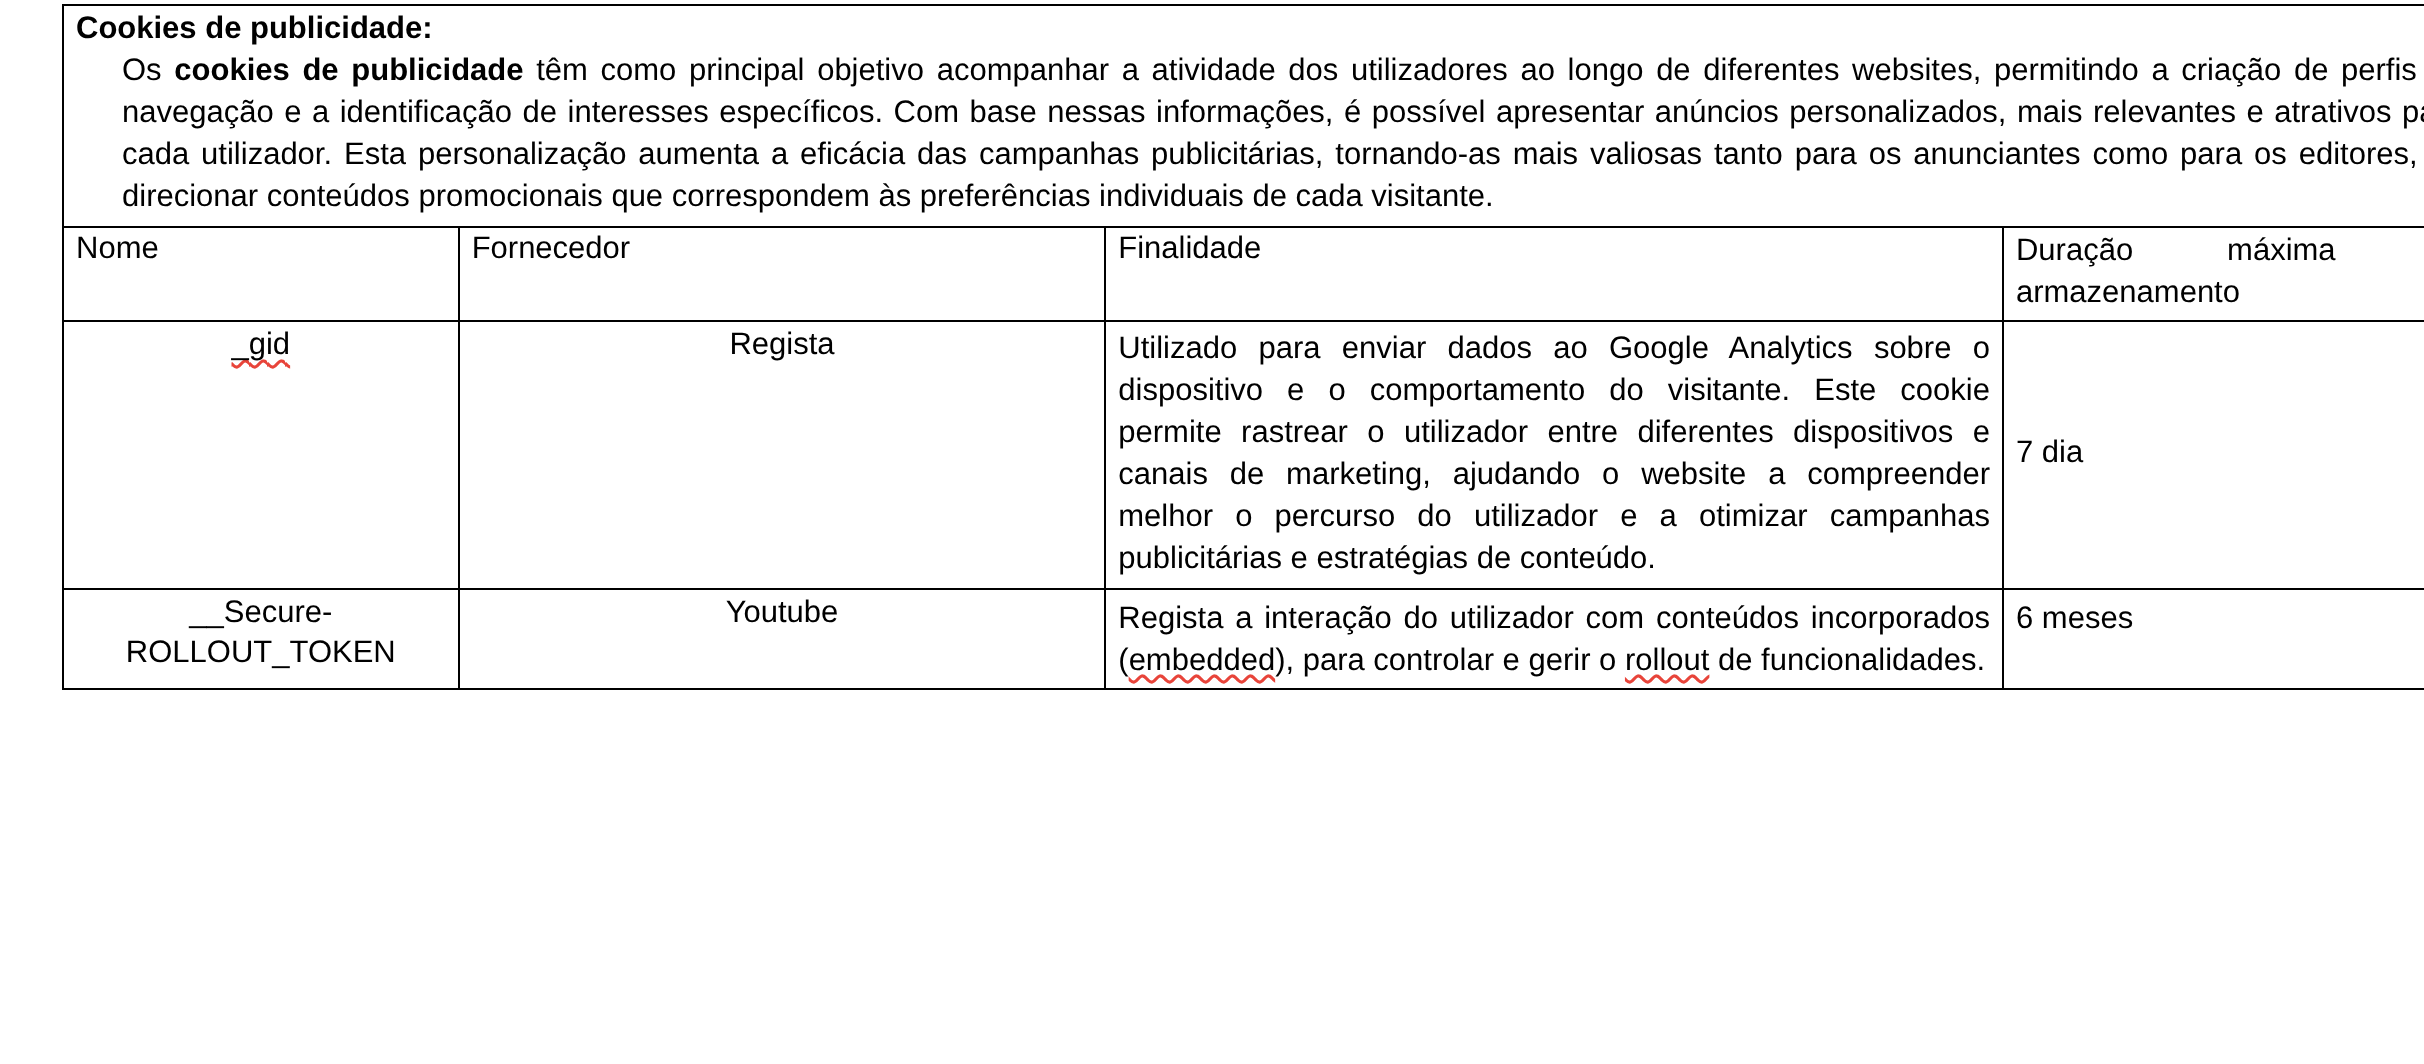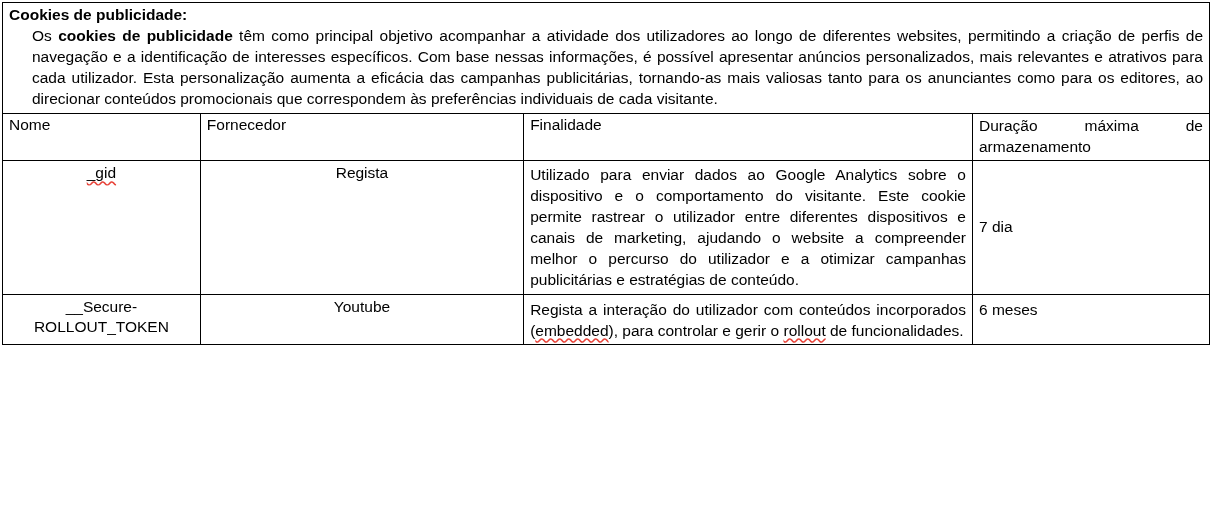--- a/index.html
+++ b/index.html
@@ -10,20 +10,21 @@
   body {
     width: 1212px;
     height: 532px;
     font-family: "Liberation Sans", sans-serif;
     color: #000000;
     font-size: 15.5px;
   }
   .doc {
     width: 1212px;
     box-sizing: border-box;
+    padding-left: 29px;
   }
   table.cookie-table {
     border-collapse: collapse;
     width: 1208px;
     margin: 2px 0 0 2px;
     table-layout: fixed;
   }
   table.cookie-table td, table.cookie-table th {
     border: 1px solid #000000;
     vertical-align: top;

